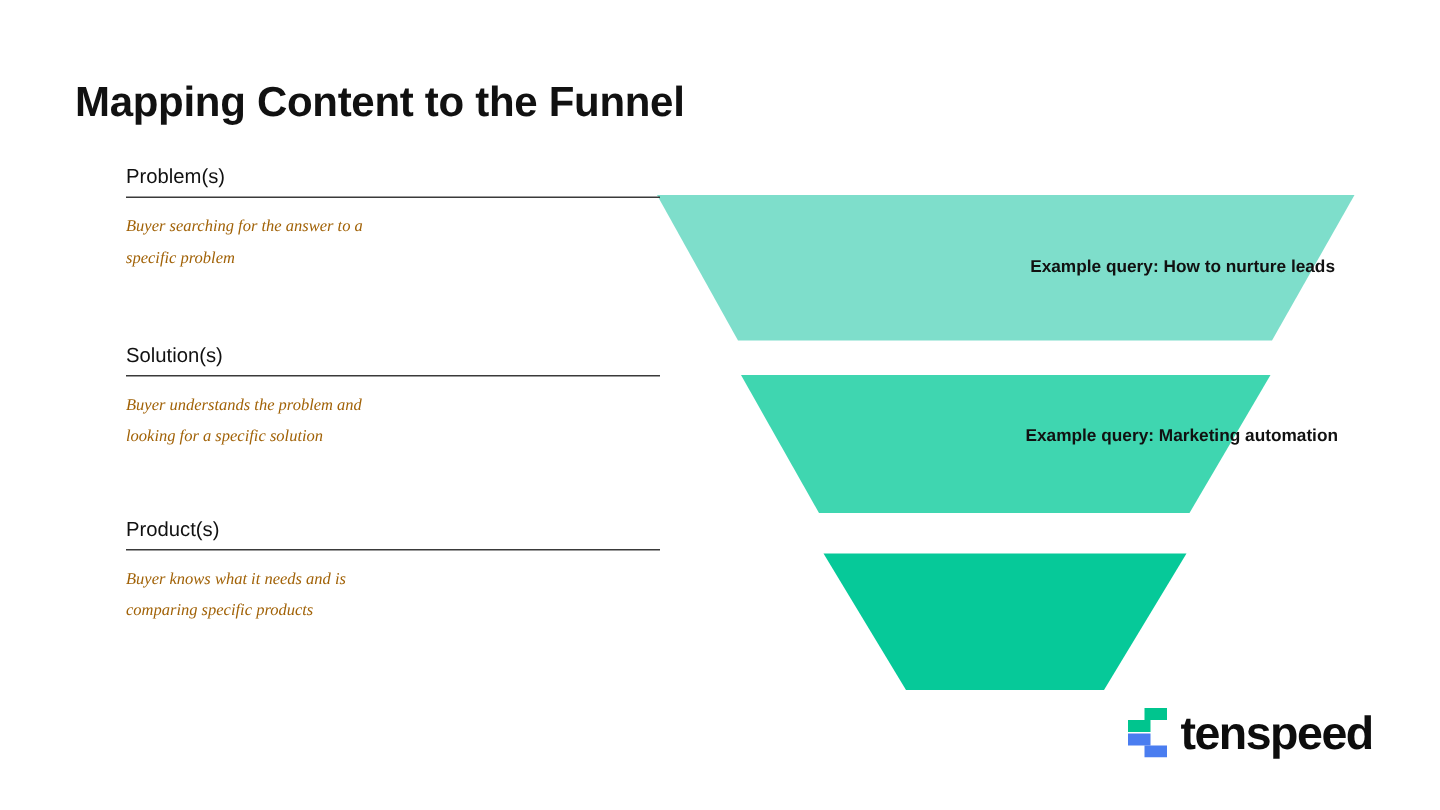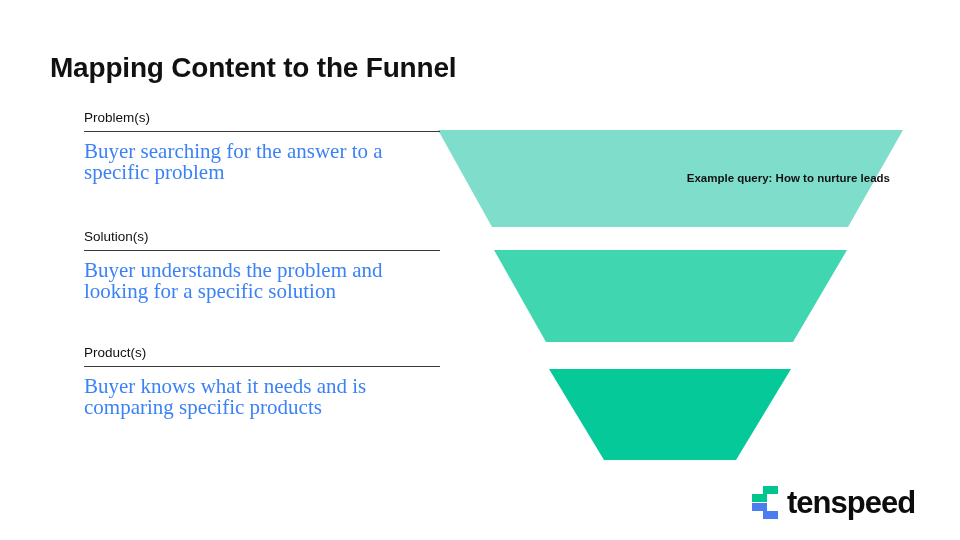--- a/index.html
+++ b/index.html
@@ -49,25 +49,26 @@
     white-space: nowrap;
   }
   .stage-rule {
     width: 356px;
     height: 1px;
     background: #3a3a3a;
     margin: 0 0 9px 0;
   }
   .stage-desc {
     font-family: "Liberation Serif", serif;
-    font-size: 21px;
+    font-size: 11px;
     font-weight: normal;
-    color: #3b82f6;
+    color: #a16207;
     line-height: 21px;
     white-space: pre-line;
+    font-style: italic;
   }
 
   .stage-1 { top: 109px; }
   .stage-2 { top: 228px; }
   .stage-3 { top: 344px; }
 
   
   .funnel {
     position: absolute;
     left: 0;
@@ -87,21 +88,21 @@
     white-space: pre-line;
   }
   .seg1-label { left: 490px; top: 171px; width: 400px; }
   .seg2-label { left: 492px; top: 284px; width: 400px; }
   .seg3-label { left: 547px; top: 400px; width: 245px; }
 
   
   .logo {
     position: absolute;
     left: 752px;
-    top: 486px;
+    top: 472px;
     display: flex;
     align-items: center;
   }
   .logo-mark {
     width: 26px;
     height: 33px;
     margin-right: 9px;
   }
   .logo-text {
     font-family: "Liberation Sans", sans-serif;
@@ -119,20 +120,21 @@
 
   <h1 class="slide-title">Mapping Content to the Funnel</h1>
 
   <svg class="funnel" viewBox="0 0 960 540">
     <polygon points="438,130 903,130 848,227 492,227" fill="#7EDECB"></polygon>
     <polygon points="494,250 847,250 793,342 546,342" fill="#3FD6B0"></polygon>
     <polygon points="549,369 791,369 736,460 604,460" fill="#06C999"></polygon>
   </svg>
 
   <div class="seg-label seg1-label">Example query: How to nurture leads</div>
+  <div class="seg-label seg2-label">Example query: Marketing automation</div>
 
   <div class="stage stage-1">
     <div class="stage-label">Problem(s)</div>
     <div class="stage-rule"></div>
     <div class="stage-desc">Buyer searching for the answer to a
 specific problem</div>
   </div>
 
   <div class="stage stage-2">
     <div class="stage-label">Solution(s)</div>

